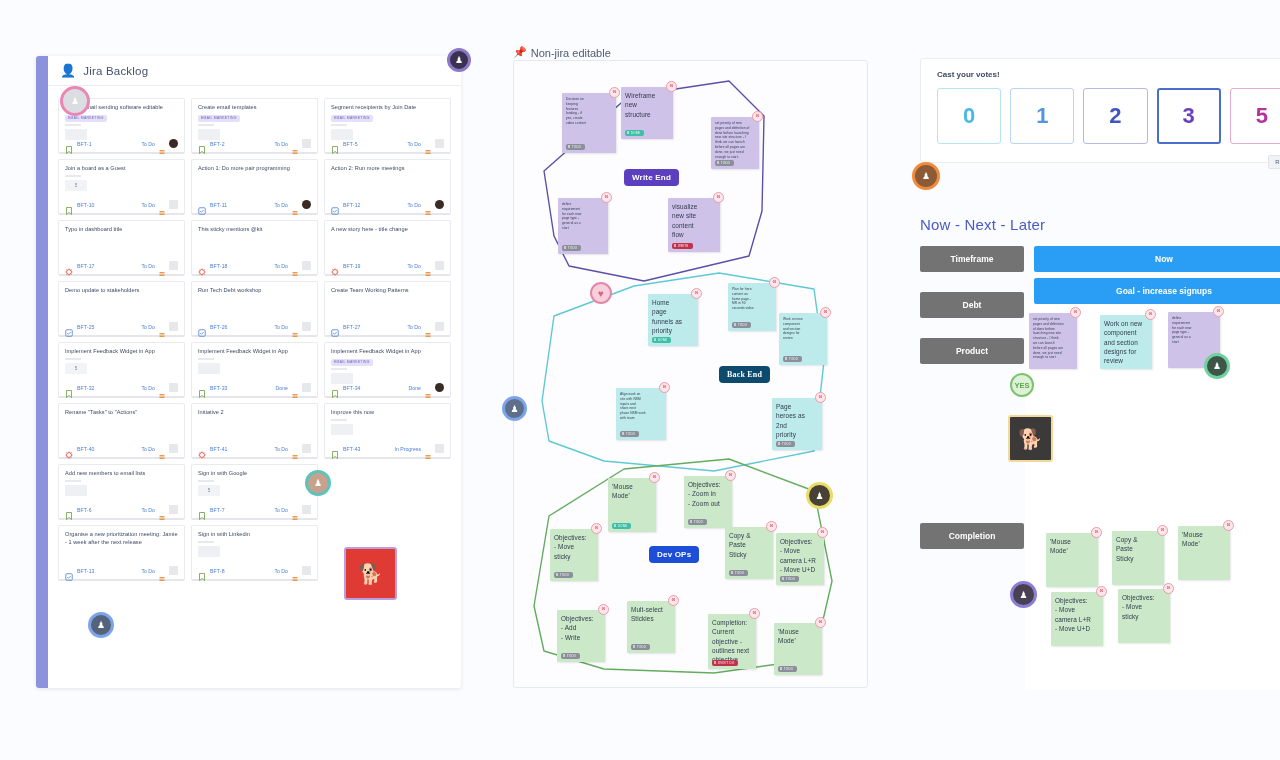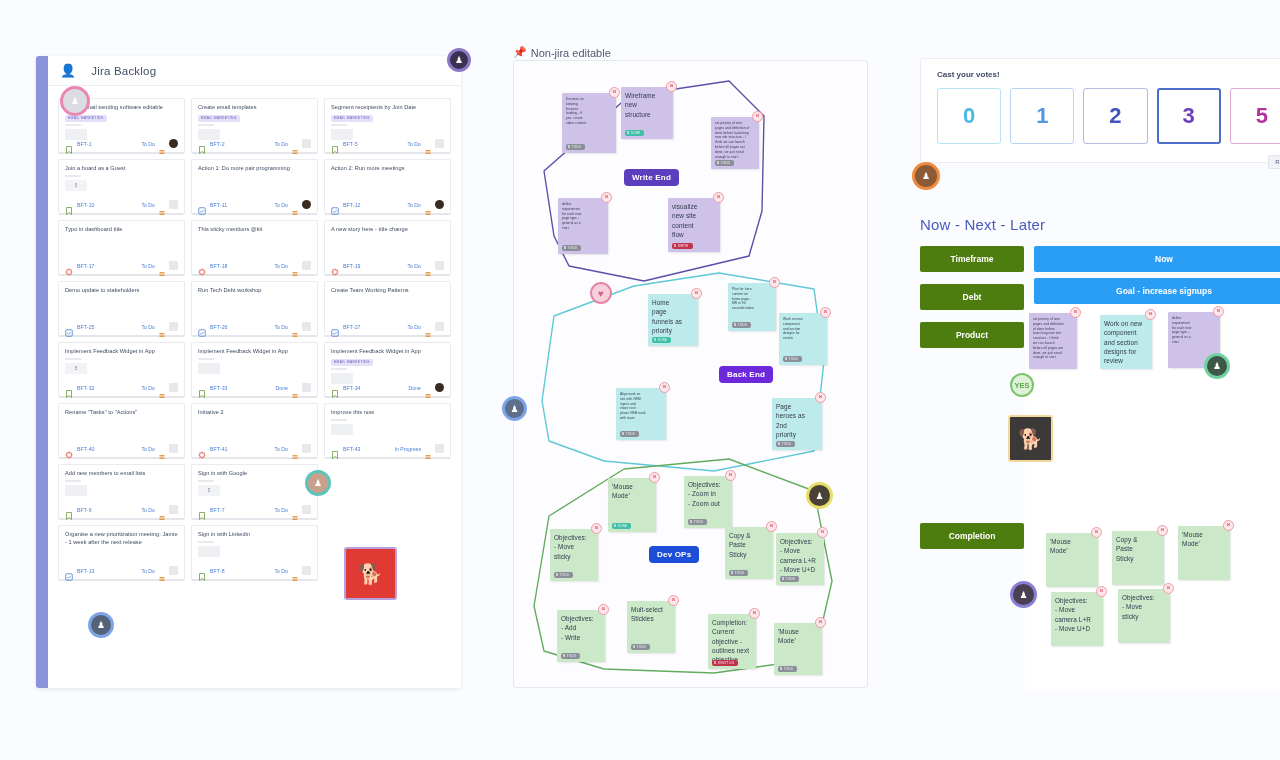--- a/index.html
+++ b/index.html
@@ -20,21 +20,21 @@
     overflow:hidden;
     display:flex;
   }
   #jira-stripe { width:12px; background:#8b93dd; flex:none; }
   #jira-body { flex:1; position:relative; }
   #jira-header {
     height:30px; display:flex; align-items:center; gap:7px;
     padding-left:12px; border-bottom:1px solid #eceef3;
   }
   #jira-header .hicon { font-size:13px; line-height:1; }
-  #jira-title { font-size:11.5px; color:#44506b; letter-spacing:.2px;margin-left:8px; }
+  #jira-title { font-size:11.5px; color:#44506b; letter-spacing:.2px; }
   #jira-grid {
     position:absolute; left:10px; top:42px; right:10px;
     display:grid; grid-template-columns:repeat(3, 1fr);
     gap:5px 6px;
   }
   .jcard {
     background:#fff; border:1px solid #e9ebf0; border-bottom:2px solid #e4e6ec;
     border-radius:2px; height:56px; padding:5px 6px 4px 6px;
     position:relative; display:flex; flex-direction:column;
   }
@@ -128,24 +128,24 @@
     background:#f1f2f5; border:1px solid #e2e4ea; border-radius:2px;
     font-size:6px; color:#55607a; padding:3px 6px;
   }
 
   #nnl-title {
     position:absolute; left:920px; top:216px;
     font-size:15px; color:#4a5bbf; letter-spacing:.2px;
   }
   #nnl-grid { position:absolute; left:920px; top:246px; }
   .nnl-left {
-    width:104px; height:26px; background:#4d7c0f; color:#fff;
+    width:104px; height:26px; background:#737373; color:#fff;
     font-size:8.5px; font-weight:bold; border-radius:2px;
     display:flex; align-items:center; justify-content:center;
-    margin-bottom:12px;
+    margin-bottom:20px;
   }
   .nnl-col {
     position:absolute; left:114px; height:26px; width:260px;
     background:#2a9df4; color:#fff; font-size:8.5px; font-weight:bold;
     border-radius:2px; display:flex; align-items:center; justify-content:center;
   }
   #nnl-whitebox {
     position:absolute; left:1025px; top:300px; width:255px; height:390px;
     background:#fff;
   }
@@ -540,21 +540,21 @@
   <span>Non-jira editable</span>
 </div>
 <div class="board" id="nonjira-panel">
   <svg class="shape" width="355" height="628">
     <path d="M 40 175 L 30 110 L 115 35 L 215 20 L 250 55 L 248 150 L 235 195 L 130 220 L 55 205 Z" fill="none" stroke="#5b4fa8" stroke-width="1.4" stroke-linejoin="round"></path>
     <path d="M 28 340 L 40 255 L 120 225 L 205 212 L 300 228 L 310 300 L 300 390 L 200 410 L 90 400 L 35 380 Z" fill="none" stroke="#5ec8d6" stroke-width="1.4" stroke-linejoin="round"></path>
     <path d="M 20 545 L 35 455 L 110 408 L 215 398 L 300 430 L 318 520 L 300 598 L 200 612 L 90 608 L 30 590 Z" fill="none" stroke="#63ac5e" stroke-width="1.4" stroke-linejoin="round"></path>
   </svg>
   <div id="nonjira-items">
       <div class="cluster-label" style="left: 110px; top: 108px; background: rgb(91, 63, 190);">Write End</div>
-      <div class="cluster-label" style="left: 205px; top: 305px; background: #6d28d9;">Back End</div>
+      <div class="cluster-label" style="left: 205px; top: 305px; background: #0c4a6e; font-family: Liberation Serif, serif;">Back End</div>
       <div class="cluster-label" style="left: 135px; top: 485px; background: #1d4ed8;">Dev OPs</div>
       <div class="sticky purple tiny" style="left: 48px; top: 32px; width: 54px; height: 60px;"><span>Decision on
 keeping
 features
 landing - if
 yes, create
 video content</span><span class="vote">00</span><span class="sticky-badge b-grey">TODO</span></div>
       <div class="sticky purple" style="left: 107px; top: 26px; width: 52px; height: 52px;"><span>Wireframe
 new
 structure</span><span class="vote">00</span><span class="sticky-badge b-green">DONE</span></div>

